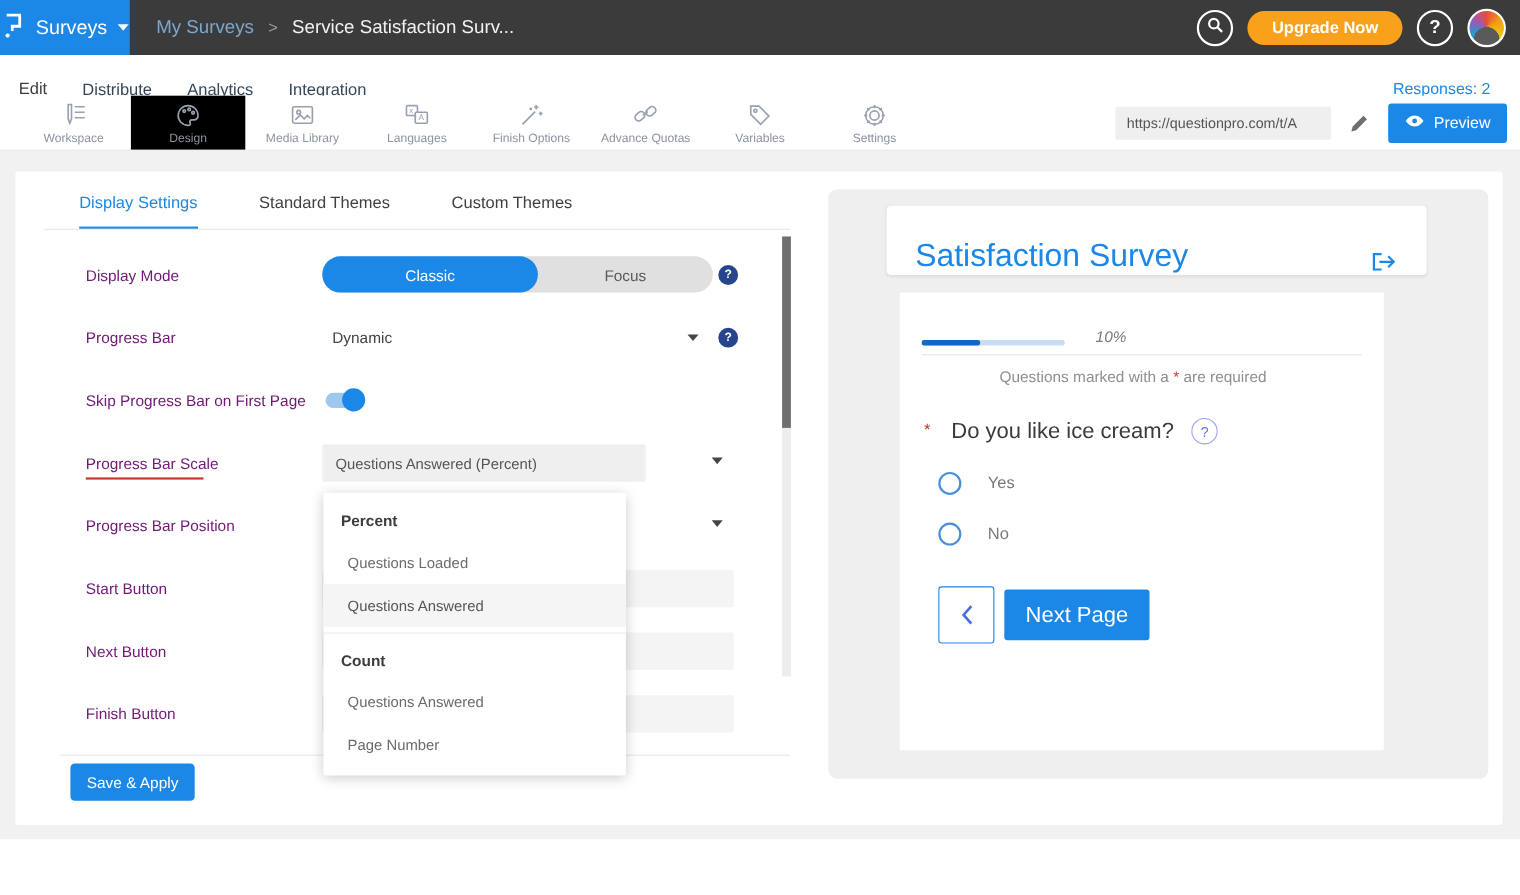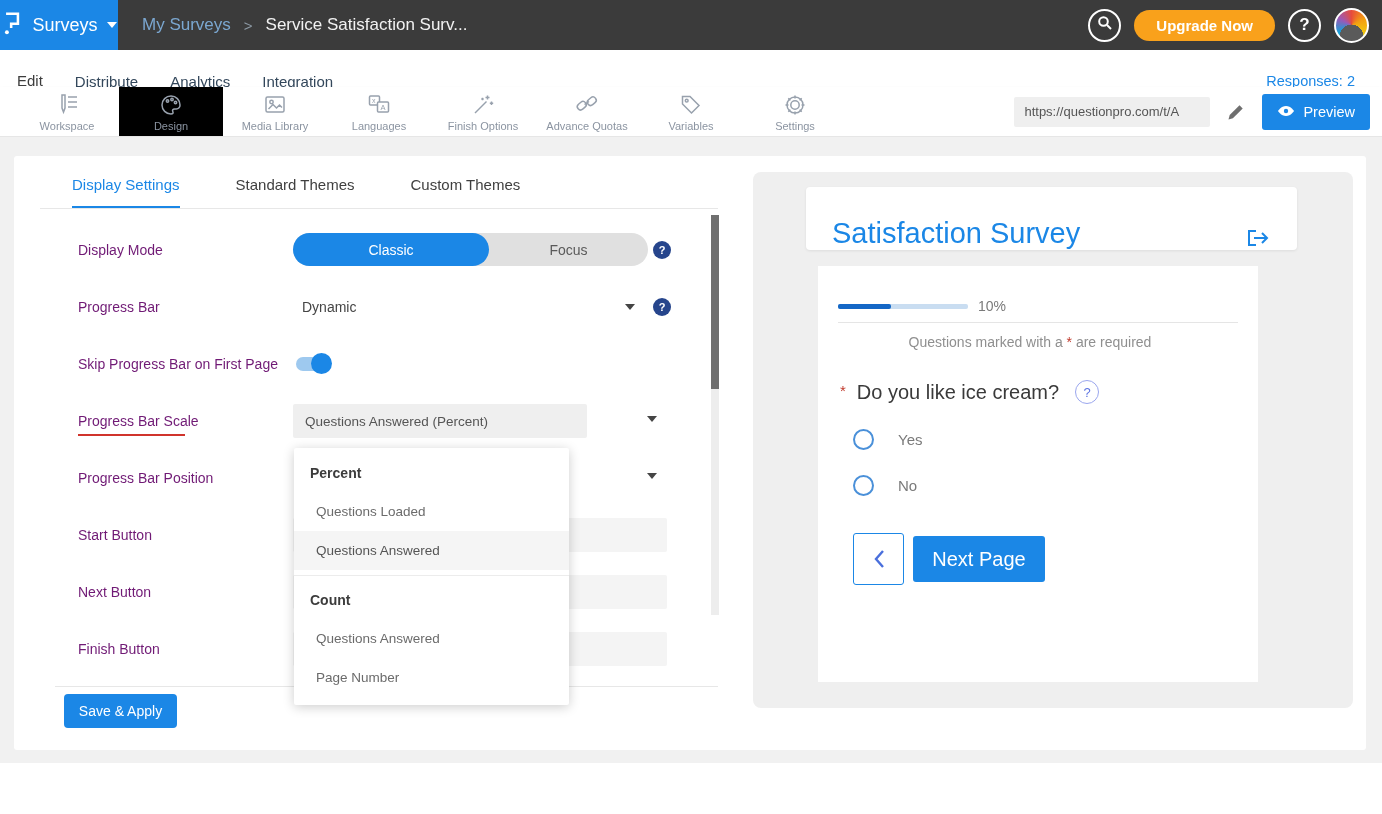--- a/index.html
+++ b/index.html
@@ -80,30 +80,30 @@
   .dd-item.selected { background:#f5f5f5; color:#555; }
   .dd-divider { height:1px; background:#ececec; margin:5px 0; }
 
   
   .preview-panel { position:absolute; left:739px; top:16px; width:600px; height:536px; background:#efefef; border-radius:8px; }
   .preview-header { position:absolute; left:53px; top:15px; width:491px; height:63px; background:#fff; border-radius:4px; box-shadow:0 1px 3px rgba(0,0,0,.08); display:flex; align-items:flex-end; padding:0 26px; }
   .preview-title { font-size:29px; color:#1b87e6; }
   .exit-btn { margin-left:auto; cursor:pointer; display:flex; }
 
   .question-card { position:absolute; left:65px; top:94px; width:440px; height:416px; background:#fff; }
-  .p-progress-row { position:absolute; left:20px; top:32px; display:flex; align-items:center; gap:10px; }
+  .p-progress-row { position:absolute; left:20px; top:32px; display:flex; align-items:flex-end; gap:28px;font-style:italic; }
   .p-bar { width:130px; height:5px; background:#c9ddf1; border-radius:2px; position:relative; }
   .p-fill { position:absolute; left:0; top:0; width:41%; height:5px; background:#1467c6; border-radius:2px; }
   .p-pct { font-size:14px; color:#7a7a7a; }
   .p-divider { position:absolute; left:20px; top:56px; width:400px; height:1px; background:#e5e5e5; }
   .p-note { position:absolute; left:0; top:68px; width:424px; text-align:center; font-size:14px; color:#8f8f8f; }
   .p-note .star { color:#c0392b; }
   .p-question { position:absolute; left:22px; top:114px; display:flex; align-items:center; gap:11px; }
   .q-star { color:#c0392b; font-size:15px; align-self:flex-start; margin-top:2px; }
-  .q-text { font-size:20px; color:#3a3a3a; }
+  .q-text { font-size:20px; color:#3a3a3a;margin-left:8px; }
   .q-help { width:24px; height:24px; border-radius:50%; border:1.5px solid #9aa6ee; color:#5d74e2; font-size:13px; display:flex; align-items:center; justify-content:center; margin-left:5px; cursor:pointer; }
   .p-option { position:absolute; left:35px; display:flex; align-items:center; gap:24px; cursor:pointer; }
   .radio { width:21px; height:21px; border:2px solid #4a90d9; border-radius:50%; background:#fff; flex:none; }
   .opt-label { font-size:15px; color:#7a7a7a; }
   .back-btn { position:absolute; left:35px; top:267px; width:51px; height:52px; border:1.5px solid #1b87e6; border-radius:3px; background:#fff; display:flex; align-items:center; justify-content:center; cursor:pointer; }
   .next-btn { position:absolute; left:95px; top:270px; width:132px; height:46px; background:#1b87e6; color:#fff; border:none; border-radius:3px; font-size:20px; font-family:inherit; cursor:pointer; }
 </style>
 </head>
 <body>
 

